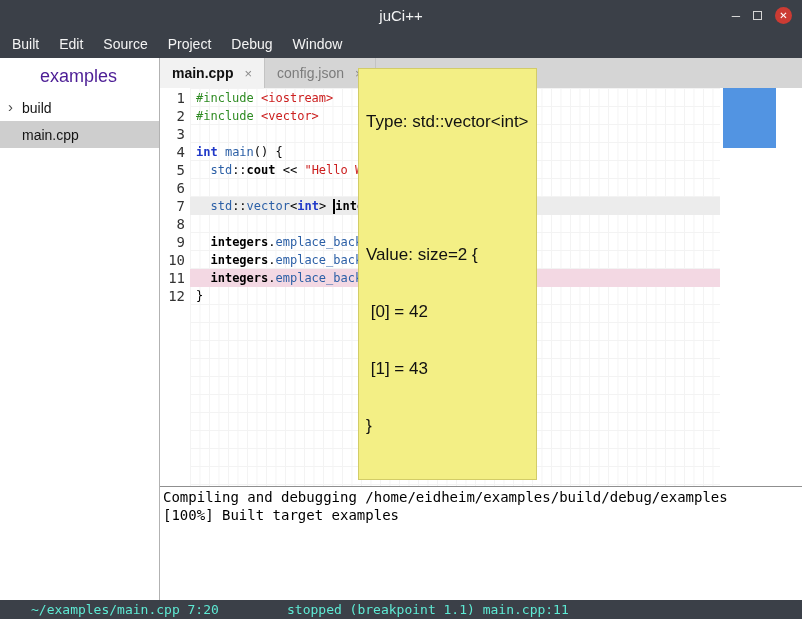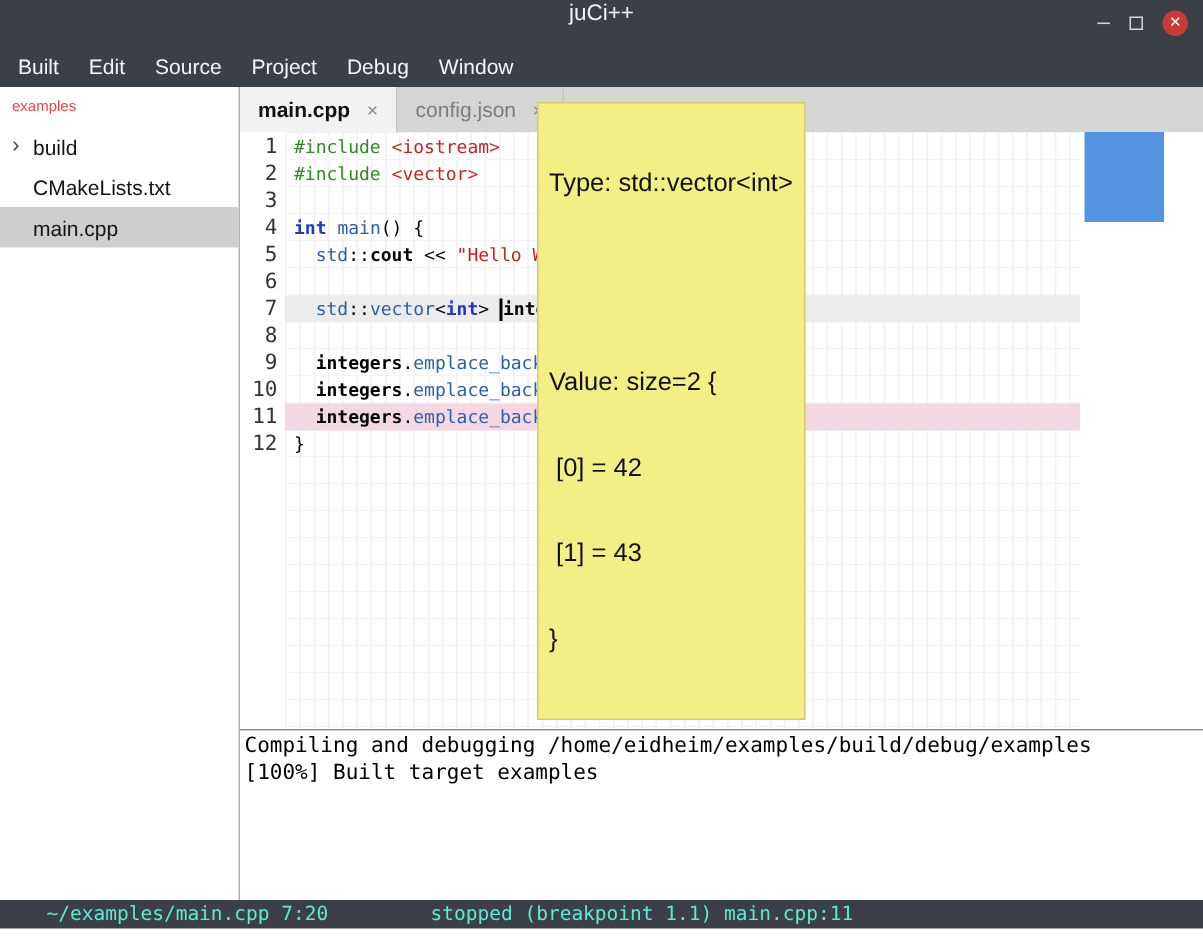--- a/index.html
+++ b/index.html
@@ -7,40 +7,40 @@
   body {
     width:802px; height:630px; overflow:hidden;
     font-family:"Liberation Sans", sans-serif;
     background:#ffffff;
   }
   .window { position:relative; width:802px; height:630px; background:#fff; }
 
   
   .titlebar {
     height:30px; background:var(--bar-bg,#3b4048);
-    display:flex; justify-content:center; position:relative;
+    display:flex; align-items:center; justify-content:center; position:relative;
   }
   .title-text { color:#f2f3f4; font-size:15px; }
   .win-controls { position:absolute; right:10px; top:0; height:30px; display:flex; align-items:center; gap:13px; }
   .ctrl-min { color:#d5d5d5; font-size:15px; line-height:10px; cursor:default; }
   .ctrl-restore { width:9px; height:9px; border:1px solid #d5d5d5; }
   .ctrl-close {
     width:17px; height:17px; border-radius:50%; background:var(--close-bg,#cc3b33);
     color:#fff; font-size:10px; display:flex; align-items:center; justify-content:center;
   }
 
   
   .menubar { height:28px; background:var(--bar-bg,#3b4048); display:flex; align-items:center; padding-left:2px; }
   .menu-item { color:#f4f4f4; font-size:14px; padding:0 10px; height:100%; display:flex; align-items:center; }
 
   
   .main { display:flex; height:542px; }
 
   .sidebar { width:160px; min-width:160px; background:#fff; border-right:1px solid #b2b2b2; }
-  .sidebar-header { color:#ef4444; font-size:10px; padding:8px 10px 7px 8px; }
+  .sidebar-header { color:#4c1d95; font-size:18px; padding:8px 10px 7px 8px;text-align:center; }
   .tree-item { height:27px; display:flex; align-items:center; font-size:14px; color:#141414; padding-left:22px; position:relative; }
   .tree-item.selected { background:var(--sel-bg,#cecece); }
   .expander { position:absolute; left:8px; top:4px; color:#4a4a4a; font-size:15px; }
 
   .content { flex:1; display:flex; flex-direction:column; min-width:0; }
 
   
   .tabbar { height:30px; background:#d5d5d5; display:flex; align-items:stretch; }
   .tab { display:flex; align-items:center; gap:11px; padding:0 12px; font-size:14px; border-right:1px solid #c3c3c3; }
   .tab.active { background:#f2f2f2; color:#111; font-weight:bold; }
@@ -132,23 +132,20 @@
 
   <div class="main">
 
     <div class="sidebar">
       <div class="sidebar-header">examples</div>
       <div>
           <div class="tree-item">
             <span class="expander">›</span>
             <span class="tree-label">build</span>
           </div>
-          <div class="tree-item">
-            <span class="tree-label">CMakeLists.txt</span>
-          </div>
           <div class="tree-item selected">
             <span class="tree-label">main.cpp</span>
           </div>
         </div>
     </div>
 
     <div class="content">
 
       <div class="tabbar">
           <div class="tab active">

